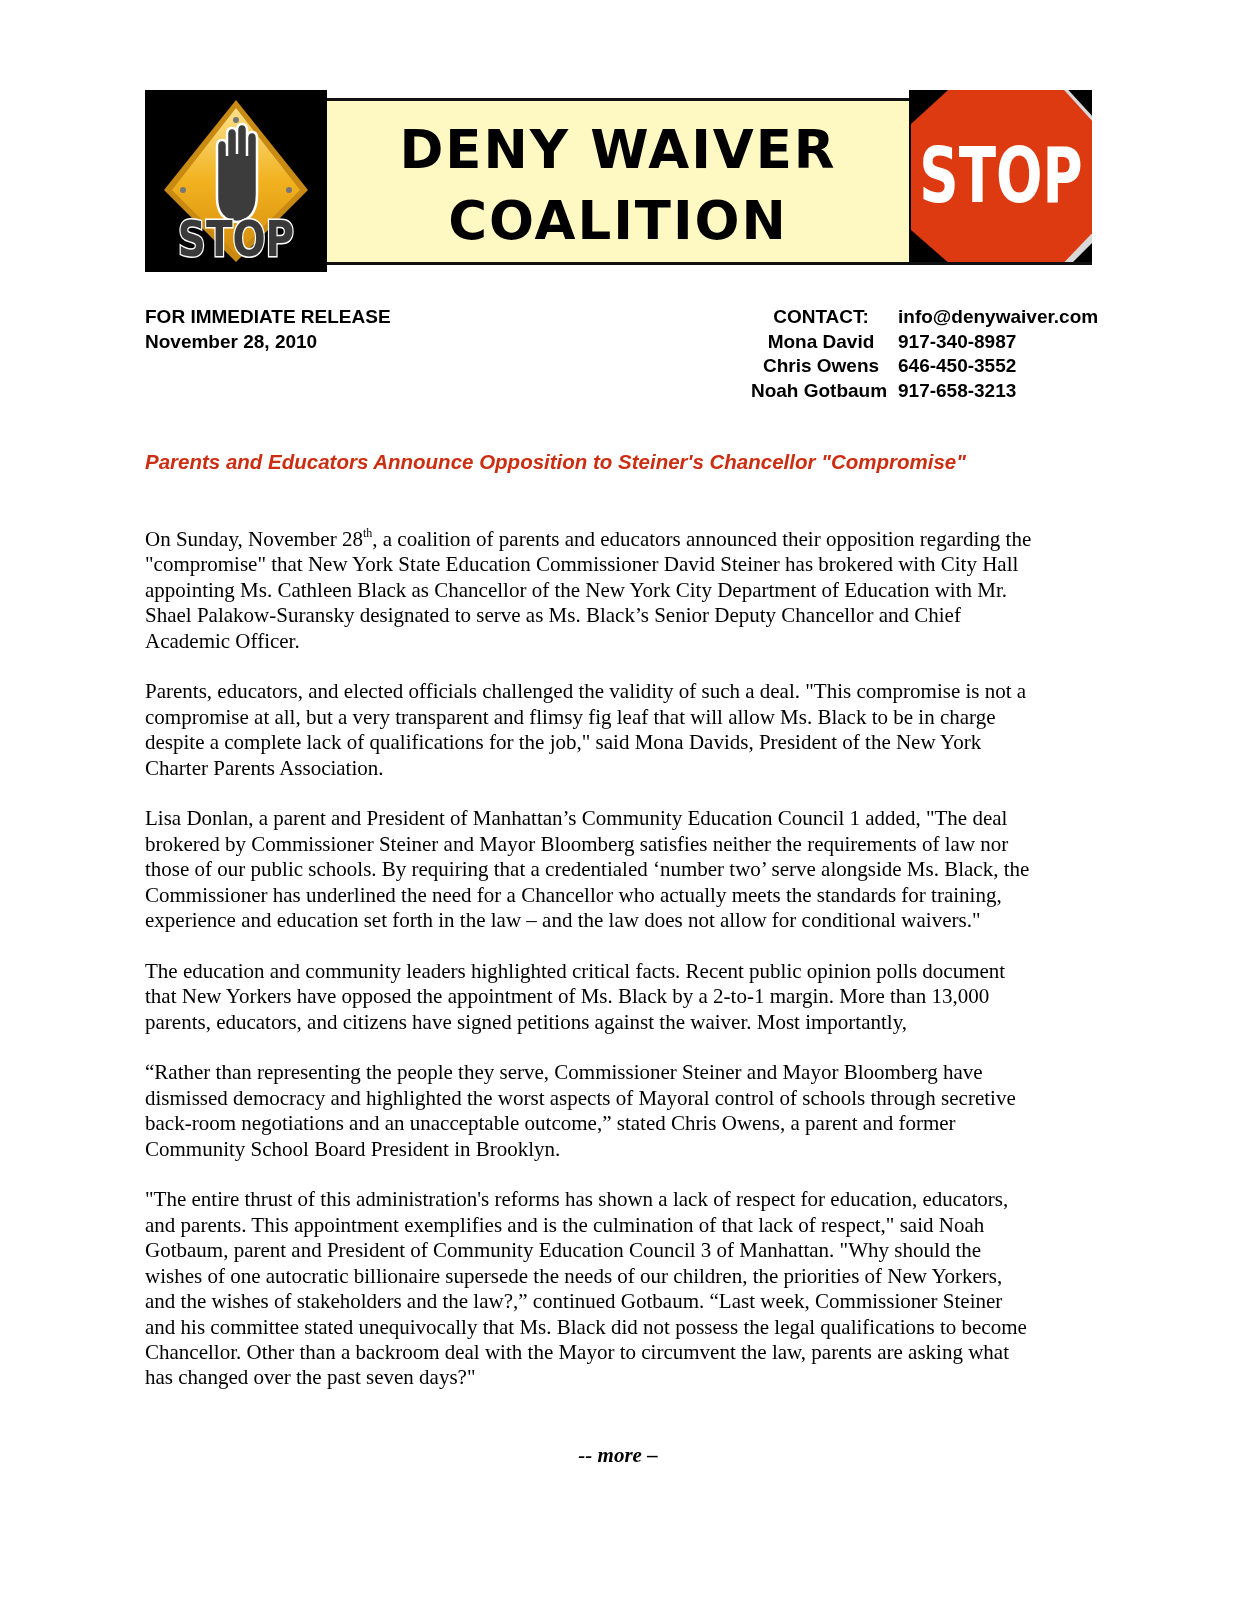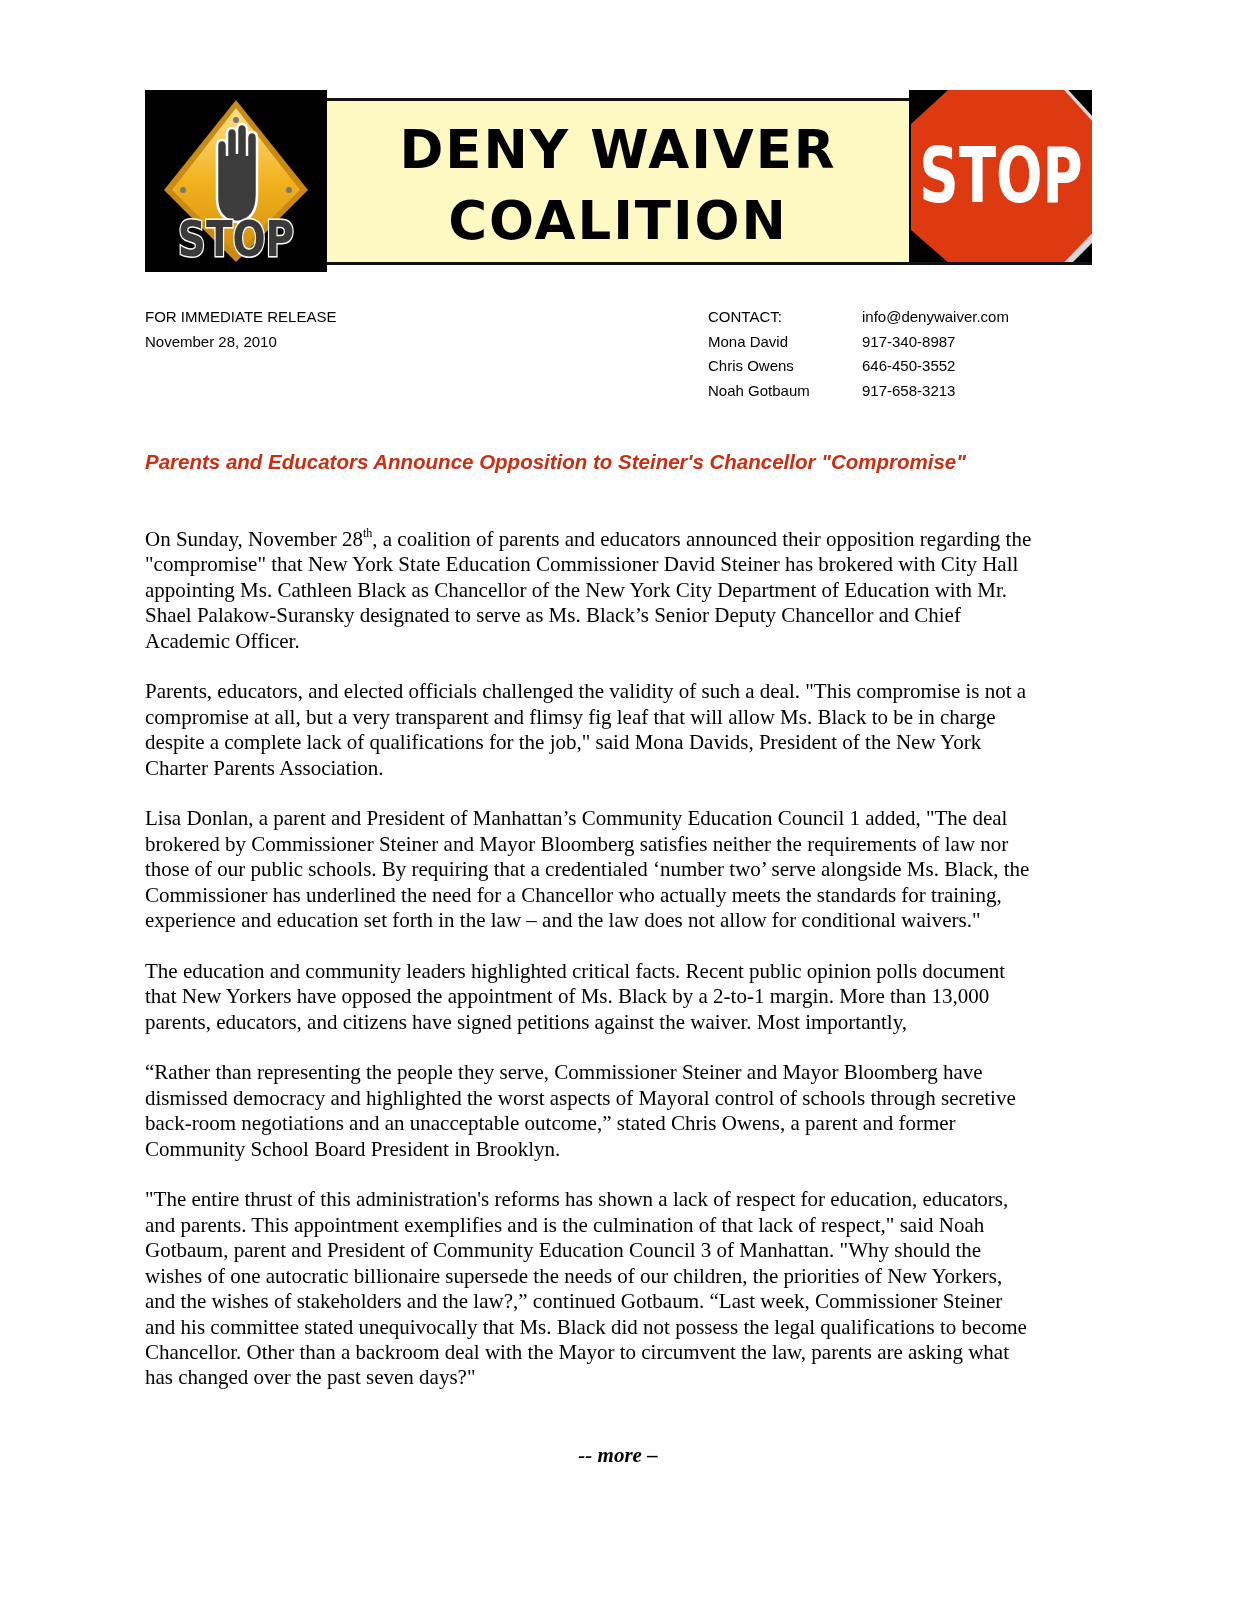--- a/index.html
+++ b/index.html
@@ -10,23 +10,23 @@
     .banner .rule-top { position: absolute; left: 0; right: 0; top: 8px; height: 3px; background: #111; }
     .banner .rule-bot { position: absolute; left: 0; right: 0; top: 172px; height: 3px; background: #111; }
     .logo-left { position: absolute; left: 0; top: 0; width: 182px; height: 182px; background: #000; }
     .logo-right { position: absolute; right: 0; top: 0; width: 183px; height: 172px; background: #000; overflow: hidden; }
     .title-box { position: absolute; left: 182px; right: 183px; top: 11px; height: 161px; background: #fef9c3; text-align: center; }
     .title-line { font-family: "DejaVu Sans", sans-serif; font-weight: bold; font-size: 54px; letter-spacing: 2px; line-height: 1; position: absolute; left: 0; right: 0; transform: scaleX(0.98); }
     .title-line.l1 { top: 22px; }
     .title-line.l2 { top: 93px; }
 
     
-    .meta { font-family: "Liberation Sans", sans-serif; font-weight: normal; font-size: 15px; line-height: 24.5px; position: absolute; }
+    .meta { font-family: "Liberation Sans", sans-serif; font-weight: bold; font-size: 19px; line-height: 24.5px; position: absolute; }
     .meta-left { left: 145px; top: 305px; }
-    .meta-right { left: 708px; top: 305px; }
+    .meta-right { left: 744px; top: 305px; text-align: center; }
     .contact-row { display: flex; }
     .contact-row .k { width: 154px; }
     .contact-row .v { }
 
     .headline { position: absolute; left: 145px; top: 450px; font-family: "Liberation Sans", sans-serif; font-weight: bold; font-style: italic; font-size: 20.5px; color: #cc2e12; white-space: nowrap; }
 
     .body { position: absolute; left: 145px; top: 527px; width: 960px; font-family: "Liberation Serif", serif; font-size: 21px; line-height: 25.4px; }
     .body p { margin: 0 0 25.4px 0; white-space: nowrap; }
     .body sup { font-size: 12px; line-height: 0; vertical-align: 9px; }
 

